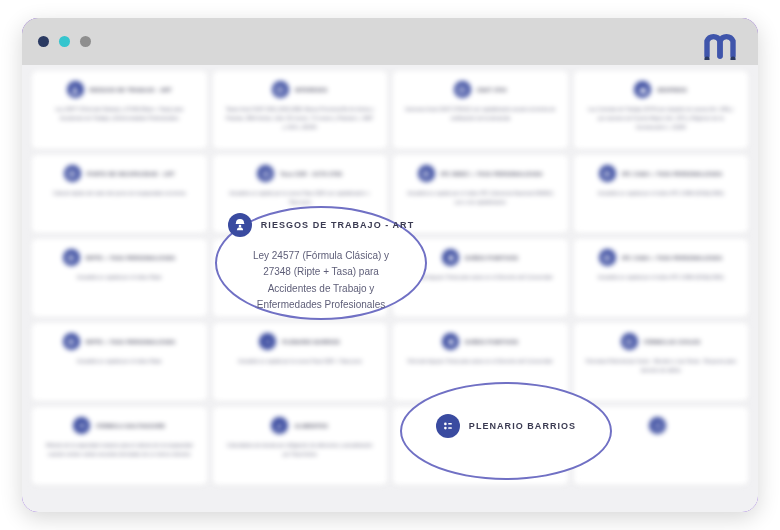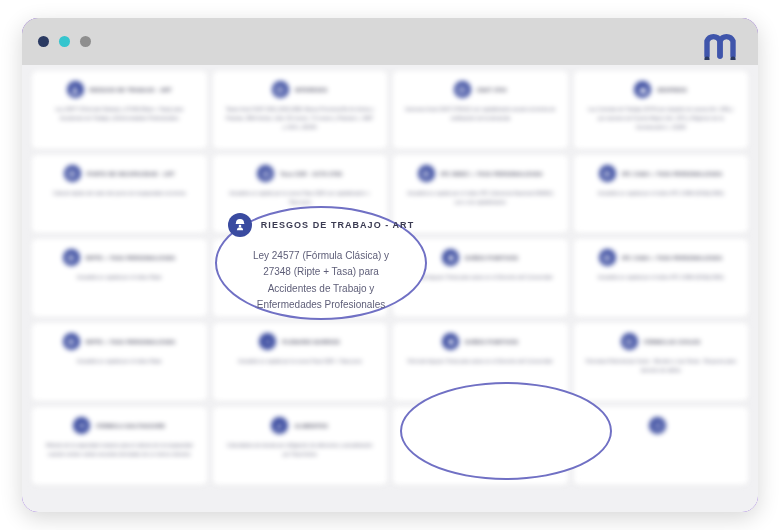--- a/index.html
+++ b/index.html
@@ -421,17 +421,28 @@
               <circle cx="8" cy="9.2" r="1.5" fill="#fff"></circle>
               <path d="M4.4 14c0-2 1.6-3.4 3.6-3.4s3.6 1.4 3.6 3.4z" fill="#fff"></path>
             </svg>
           </span>
           <span class="f-title">RIESGOS DE TRABAJO - ART</span>
         </div>
         <div class="f-desc">Ley 24577 (Fórmula Clásica) y 27348 (Ripte + Tasa) para Accidentes de Trabajo y Enfermedades Profesionales</div>
       </div>
 
       <div class="focus" id="focus-plenario">
+        <div class="f-head">
+          <span class="f-ico">
+            <svg viewBox="0 0 16 16">
+              <circle cx="5" cy="5.6" r="1.5" fill="#fff"></circle>
+              <circle cx="5" cy="10.4" r="1.5" fill="#fff"></circle>
+              <rect x="8.2" y="4.7" width="4.2" height="1.6" rx="0.6" fill="#fff"></rect>
+              <rect x="8.2" y="9.5" width="4.2" height="1.6" rx="0.6" fill="#fff"></rect>
+            </svg>
+          </span>
+          <span class="f-title">PLENARIO BARRIOS</span>
+        </div>
       </div>
 
     </div>
   </div>
 </div>
 
 </body></html>

